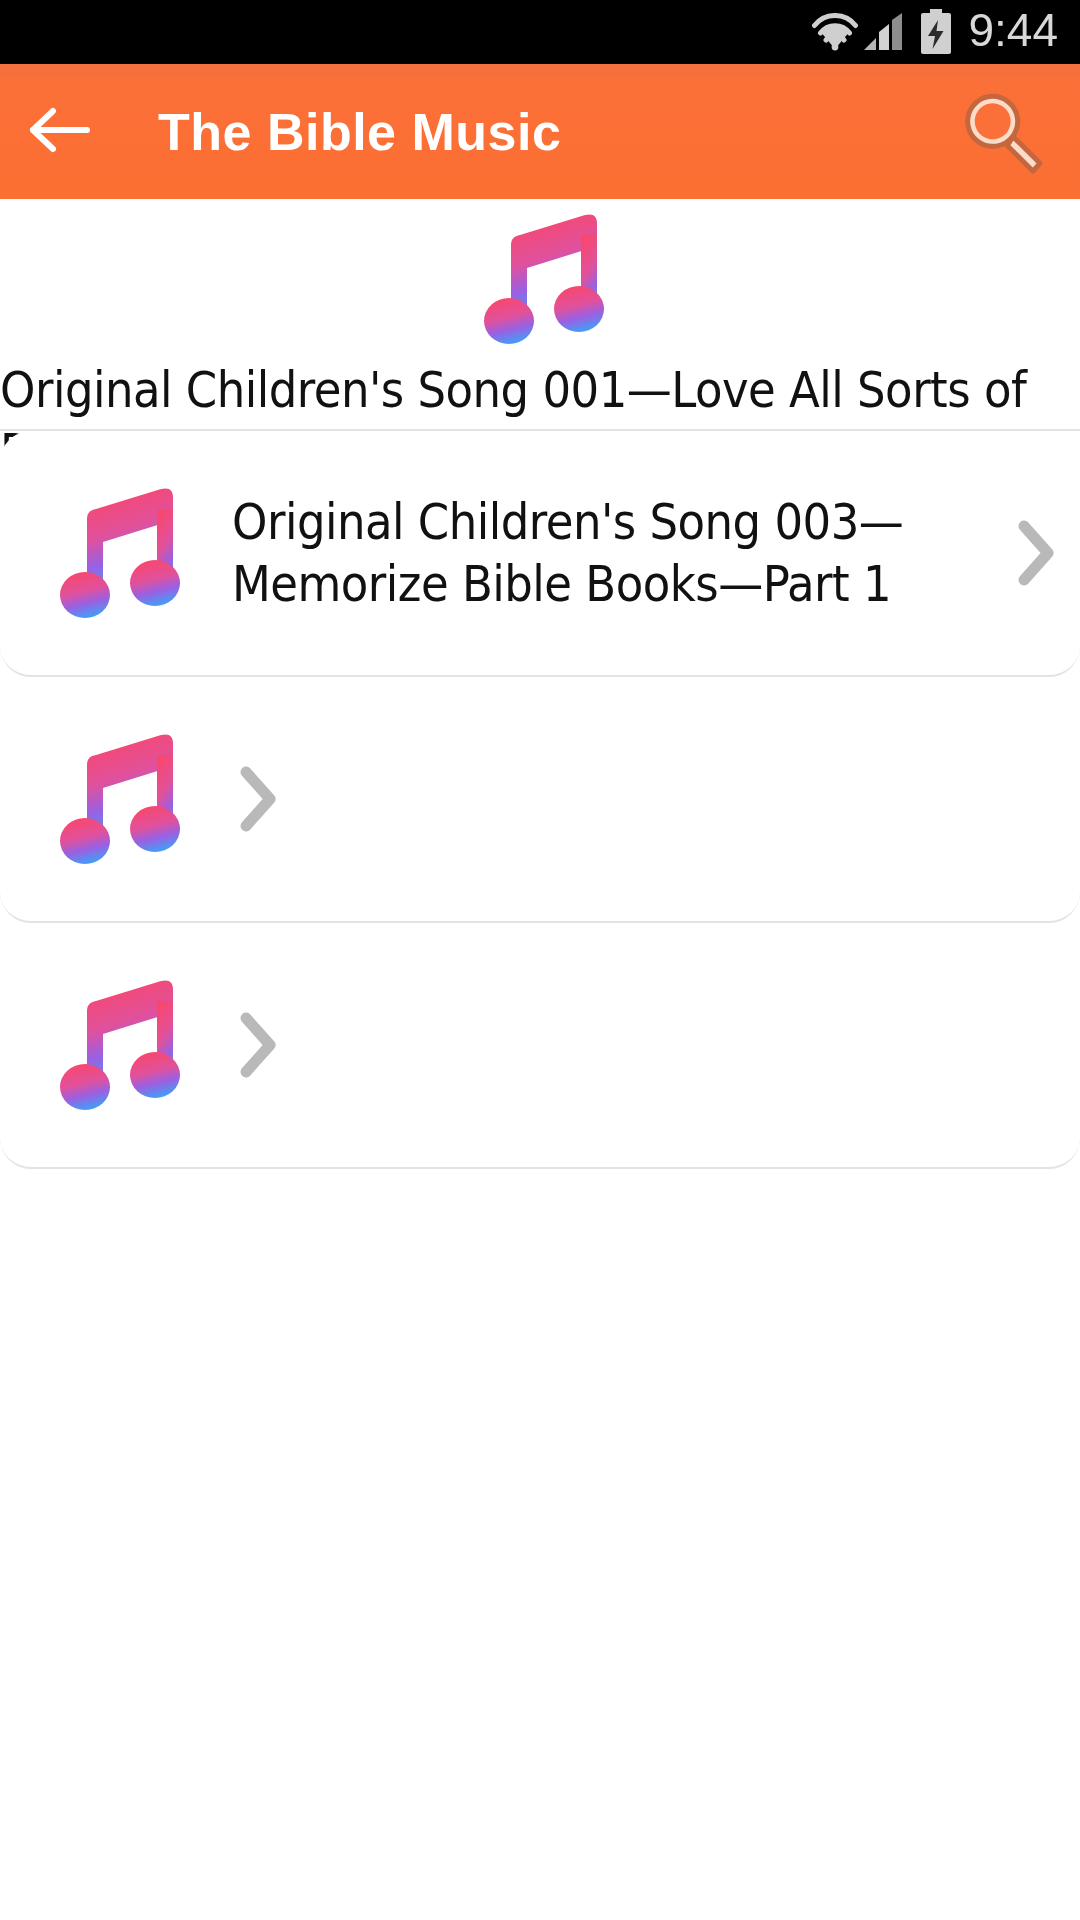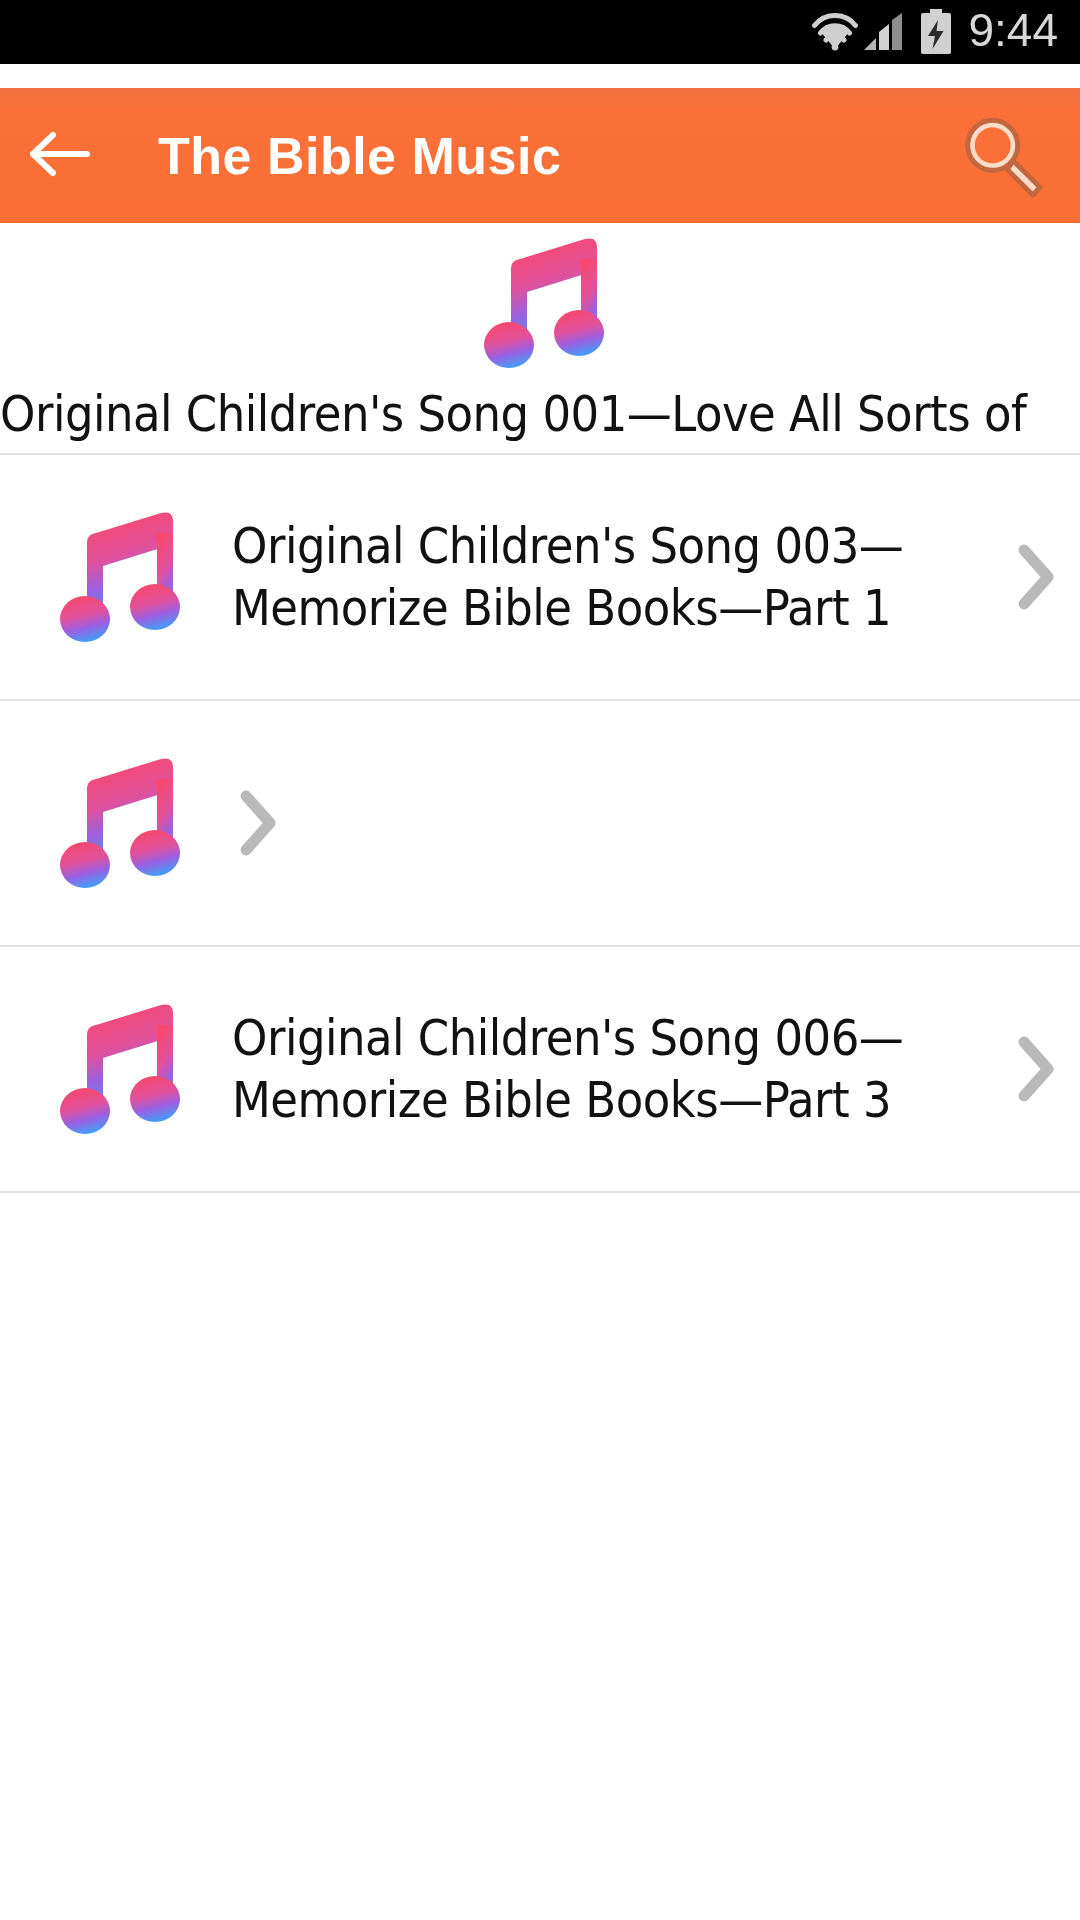--- a/index.html
+++ b/index.html
@@ -27,21 +27,21 @@
     font-family:"Liberation Sans", sans-serif; font-weight:400;
     line-height:46px; position:relative; top:-2px;
   }
 
   
   .appbar{
     position:relative;
     width:1080px; height:135px;
     background:#fa7038;
     background-image:linear-gradient(180deg,#f2703f 0%, #fb7038 16%, #fb6f33 100%);
-    display:flex; align-items:center;margin-top:24px;
+    display:flex; align-items:center;
   }
   .back-btn{
     width:120px; height:135px;
     display:flex; align-items:center; justify-content:center;
     cursor:pointer;
   }
   .appbar-title{
     color:#ffffff;
     font-family:"Liberation Sans", sans-serif;
     font-weight:bold;
@@ -63,21 +63,21 @@
   .row{
     position:relative;
     width:1080px;
     display:flex; align-items:center;
     border-bottom:2px solid #e3e3e3;
     background:#ffffff;
     cursor:pointer;
     min-height:232px;
   }
   .row-h2{ height:232px;flex-direction:column; }
-  .row-h3{ height:246px; }
+  .row-h3{ height:246px;border-radius:31px; }
 
   .row-icon{
     width:232px; min-width:232px;
     display:flex; align-items:center; justify-content:center;
   }
   .row-text{
     flex:1;
     color:#111111;
     font-family:"DejaVu Sans Condensed","DejaVu Sans", sans-serif;
     font-size:50px;
@@ -219,21 +219,20 @@
 
   <div class="row row-h3">
     <div class="row-icon">
       <svg width="130" height="160" viewBox="0 0 130 160">
         <path d="M36 46 C36 40 39 37 45 36 L110 16 C118 14 122 17 122 24 L122 40 C122 46 119 49 113 50 L52 69 L52 112 L36 112 Z" fill="url(#mg1)"></path>
         <rect x="106" y="36" width="16" height="86" fill="url(#mg1)"></rect>
         <ellipse cx="34" cy="122" rx="25" ry="23" fill="url(#mg1)"></ellipse>
         <ellipse cx="104" cy="110" rx="25" ry="23" fill="url(#mg1)"></ellipse>
       </svg>
     </div>
-    <div class="row-text">Original Children's Song 006—Memorize Bible Books—Part 3</div>
     <div class="row-chevron">
       <svg width="44" height="66" viewBox="0 0 44 66">
         <path d="M10 6 L34 33 L10 60" fill="none" stroke="#b9b9b9" stroke-width="11" stroke-linecap="round" stroke-linejoin="round"></path>
       </svg>
     </div>
   </div>
 
 </div>
 
 </body></html>

